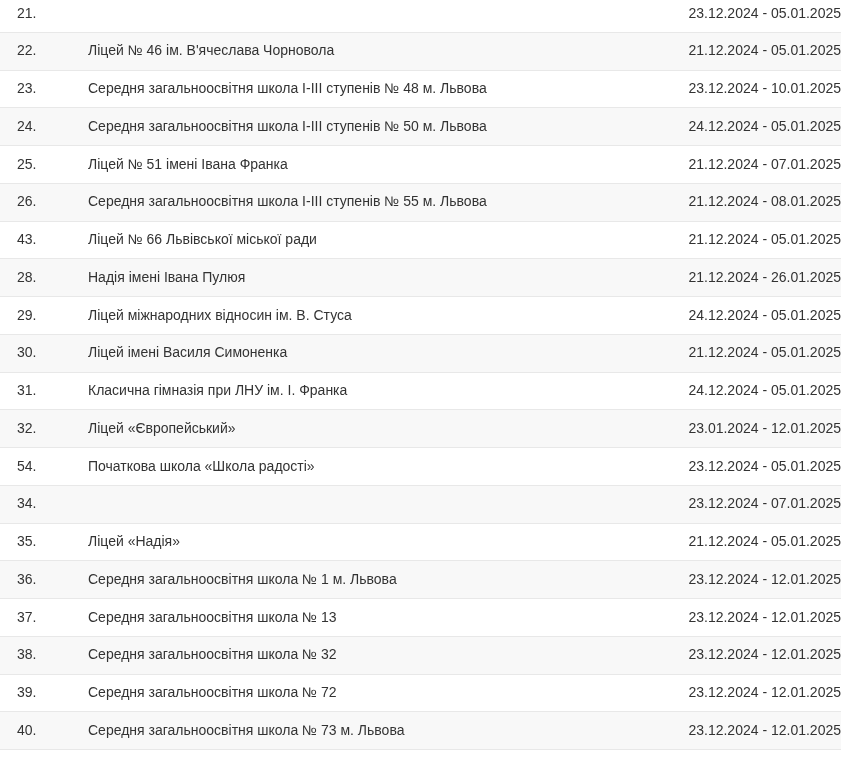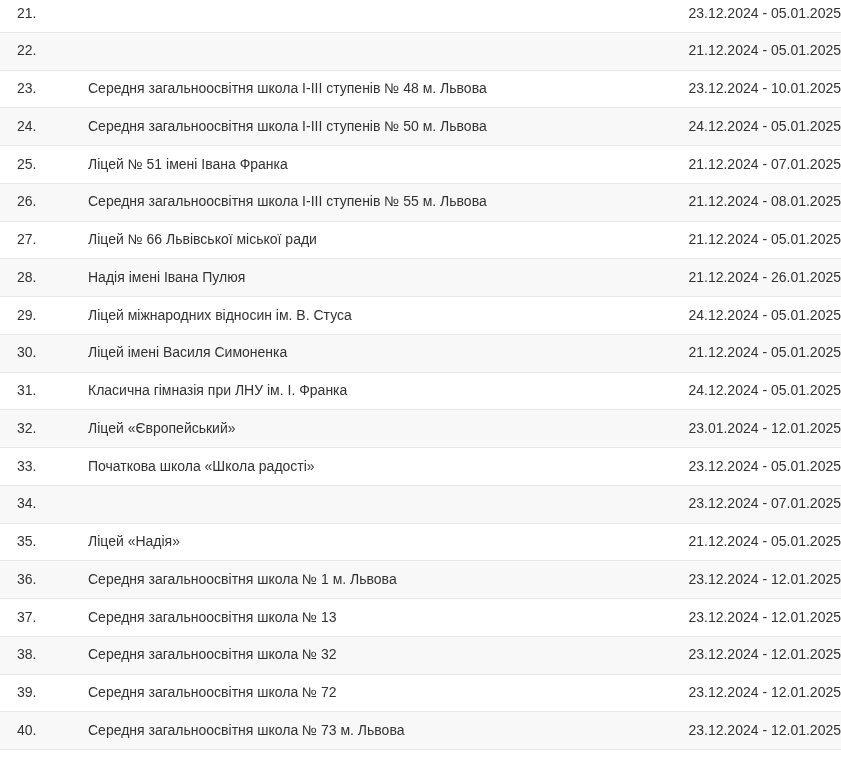--- a/index.html
+++ b/index.html
@@ -33,20 +33,21 @@
 <body>
 
 <div class="table" id="table">
   <div class="row">
     <div class="cell col-num">21.</div>
     <div class="cell col-dates">23.12.2024 - 05.01.2025</div>
   </div>
 
   <div class="row">
     <div class="cell col-num">22.</div>
+    <div class="cell col-name">Ліцей № 46 ім. В'ячеслава Чорновола</div>
     <div class="cell col-dates">21.12.2024 - 05.01.2025</div>
   </div>
 
   <div class="row">
     <div class="cell col-num">23.</div>
     <div class="cell col-name">Середня загальноосвітня школа І-ІІІ ступенів № 48 м. Львова</div>
     <div class="cell col-dates">23.12.2024 - 10.01.2025</div>
   </div>
 
   <div class="row">
@@ -61,21 +62,21 @@
     <div class="cell col-dates">21.12.2024 - 07.01.2025</div>
   </div>
 
   <div class="row">
     <div class="cell col-num">26.</div>
     <div class="cell col-name">Середня загальноосвітня школа І-ІІІ ступенів № 55 м. Львова</div>
     <div class="cell col-dates">21.12.2024 - 08.01.2025</div>
   </div>
 
   <div class="row">
-    <div class="cell col-num">27.</div>
+    <div class="cell col-num">43.</div>
     <div class="cell col-name">Ліцей № 66 Львівської міської ради</div>
     <div class="cell col-dates">21.12.2024 - 05.01.2025</div>
   </div>
 
   <div class="row">
     <div class="cell col-num">28.</div>
     <div class="cell col-name">Надія імені Івана Пулюя</div>
     <div class="cell col-dates">21.12.2024 - 26.01.2025</div>
   </div>
 
@@ -97,21 +98,21 @@
     <div class="cell col-dates">24.12.2024 - 05.01.2025</div>
   </div>
 
   <div class="row">
     <div class="cell col-num">32.</div>
     <div class="cell col-name">Ліцей «Європейський»</div>
     <div class="cell col-dates">23.01.2024 - 12.01.2025</div>
   </div>
 
   <div class="row">
-    <div class="cell col-num">33.</div>
+    <div class="cell col-num">54.</div>
     <div class="cell col-name">Початкова школа «Школа радості»</div>
     <div class="cell col-dates">23.12.2024 - 05.01.2025</div>
   </div>
 
   <div class="row">
     <div class="cell col-num">34.</div>
     <div class="cell col-dates">23.12.2024 - 07.01.2025</div>
   </div>
 
   <div class="row">

